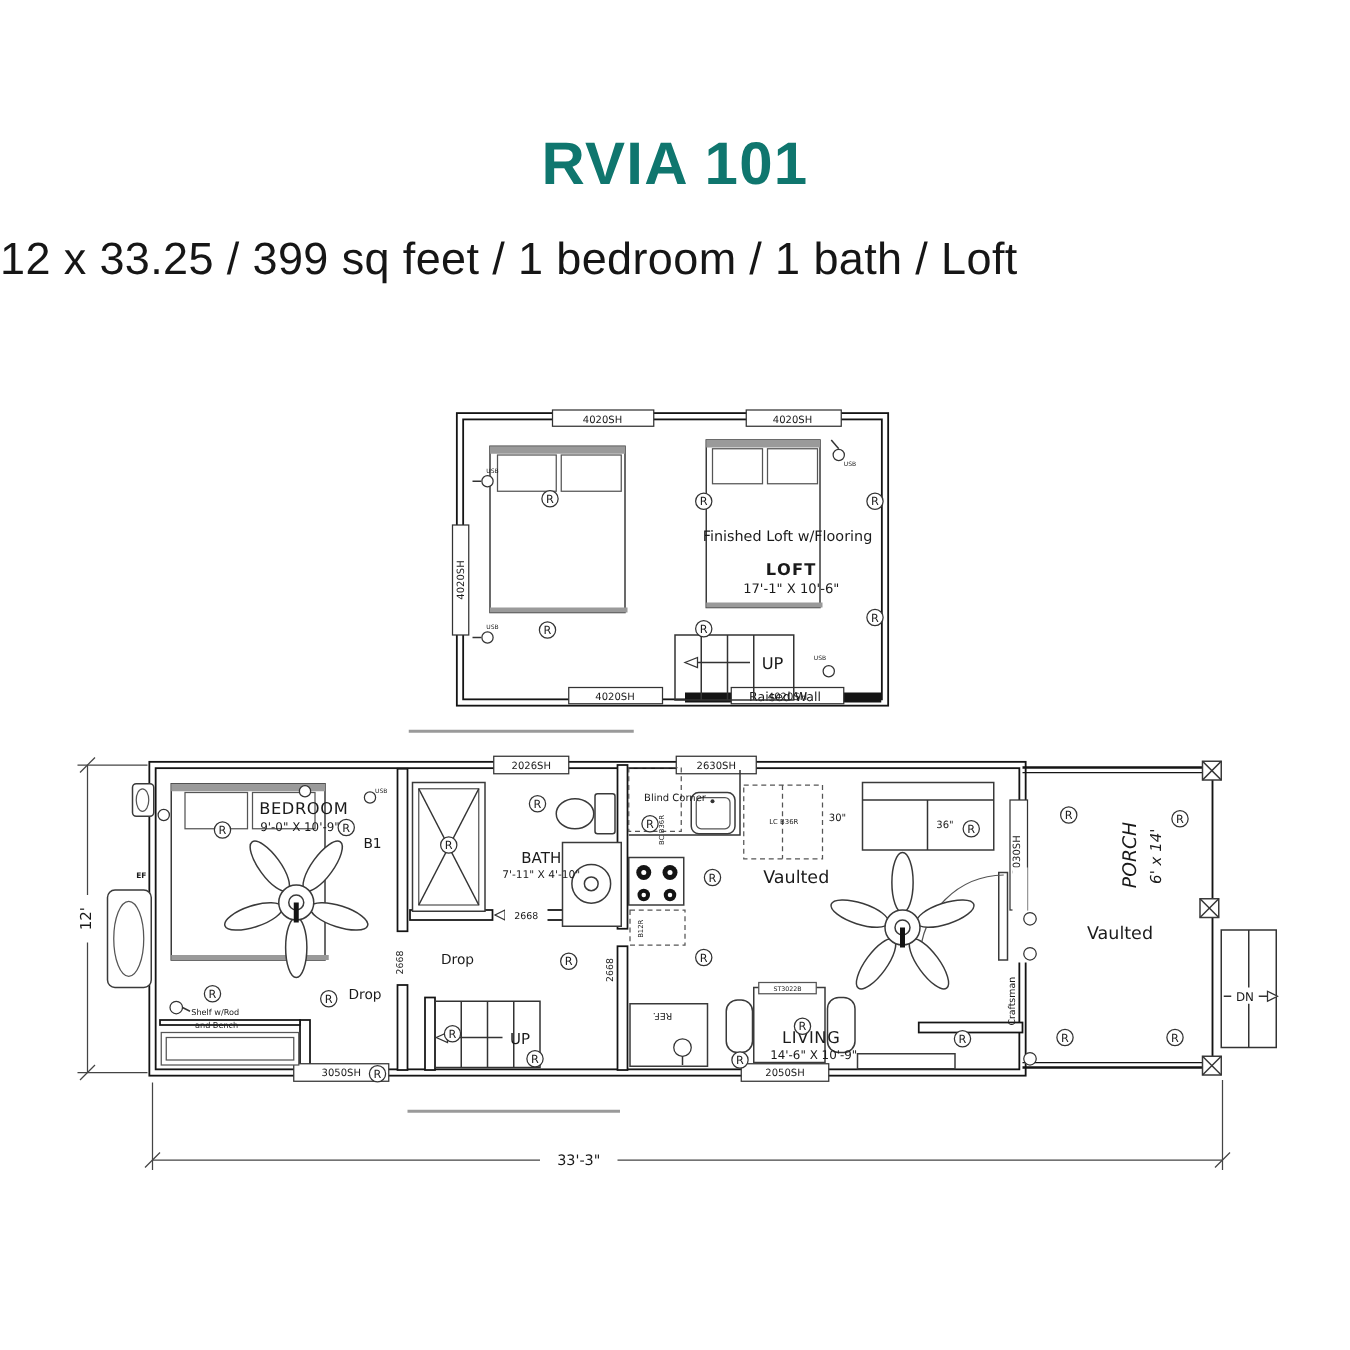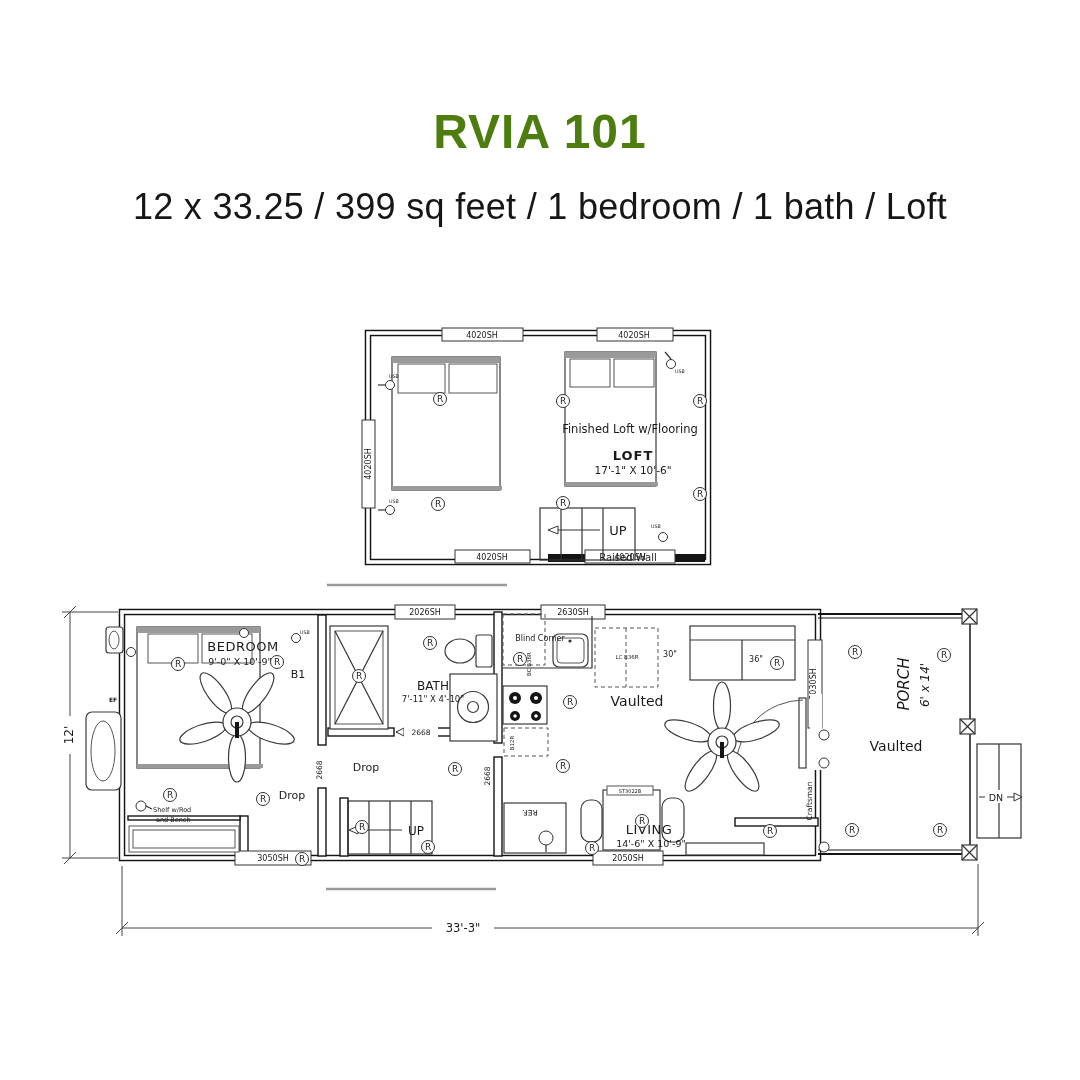--- a/index.html
+++ b/index.html
@@ -1,20 +1,20 @@
 <!DOCTYPE html>
 <html><head>
 <meta charset="utf-8">
 <style>
   html,body{margin:0;padding:0;background:#fff;}
   .page{position:relative;width:1080px;height:1080px;background:#fff;overflow:hidden;
         font-family:"Liberation Sans",sans-serif;}
   .title{position:absolute;top:104px;left:0;width:1080px;text-align:center;
-         font-size:48px;font-weight:800;letter-spacing:1px;color:#4d7c0f;}
-  .subtitle{position:absolute;top:186px;left:0;width:1080px;text-align:center;
+         font-size:48px;font-weight:800;letter-spacing:1px;color:#0f766e;}
+  .subtitle{position:absolute;top:186px;left:0;width:1080px;
          font-size:36px;font-weight:400;letter-spacing:.3px;color:#161616;}
   svg{position:absolute;top:0;left:0;}
   svg text{font-family:"DejaVu Sans",sans-serif;fill:#1a1a1a;}
   .ctr{text-anchor:middle;}
   .wallout{fill:#fff;stroke:#141414;stroke-width:6.5;}
   .wallin{fill:none;stroke:#fff;stroke-width:3.6;}
   .iw{fill:#fff;stroke:#141414;stroke-width:1.4;}
   .thin{fill:none;stroke:#333;stroke-width:1.2;}
   .furn{fill:#fff;stroke:#3a3a3a;stroke-width:1.2;}
   .furn2{fill:#fff;stroke:#555;stroke-width:1;}

